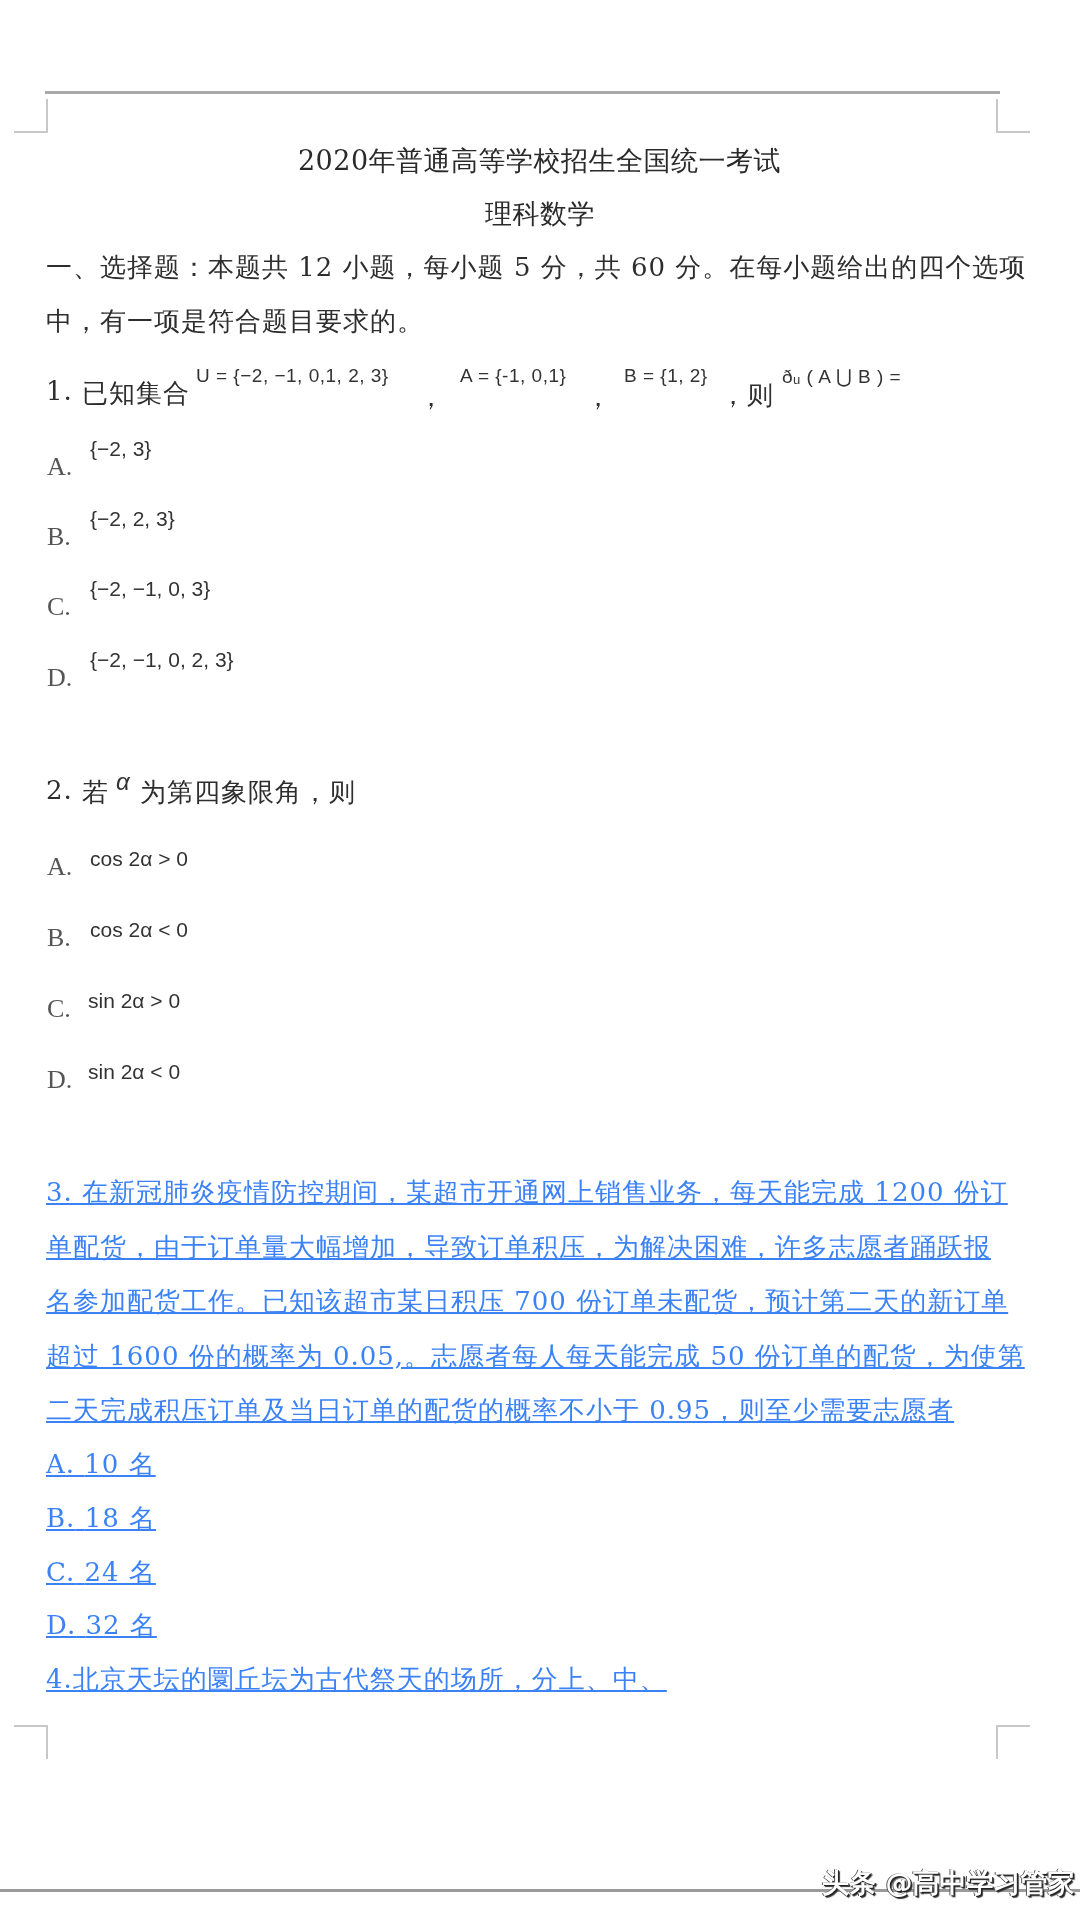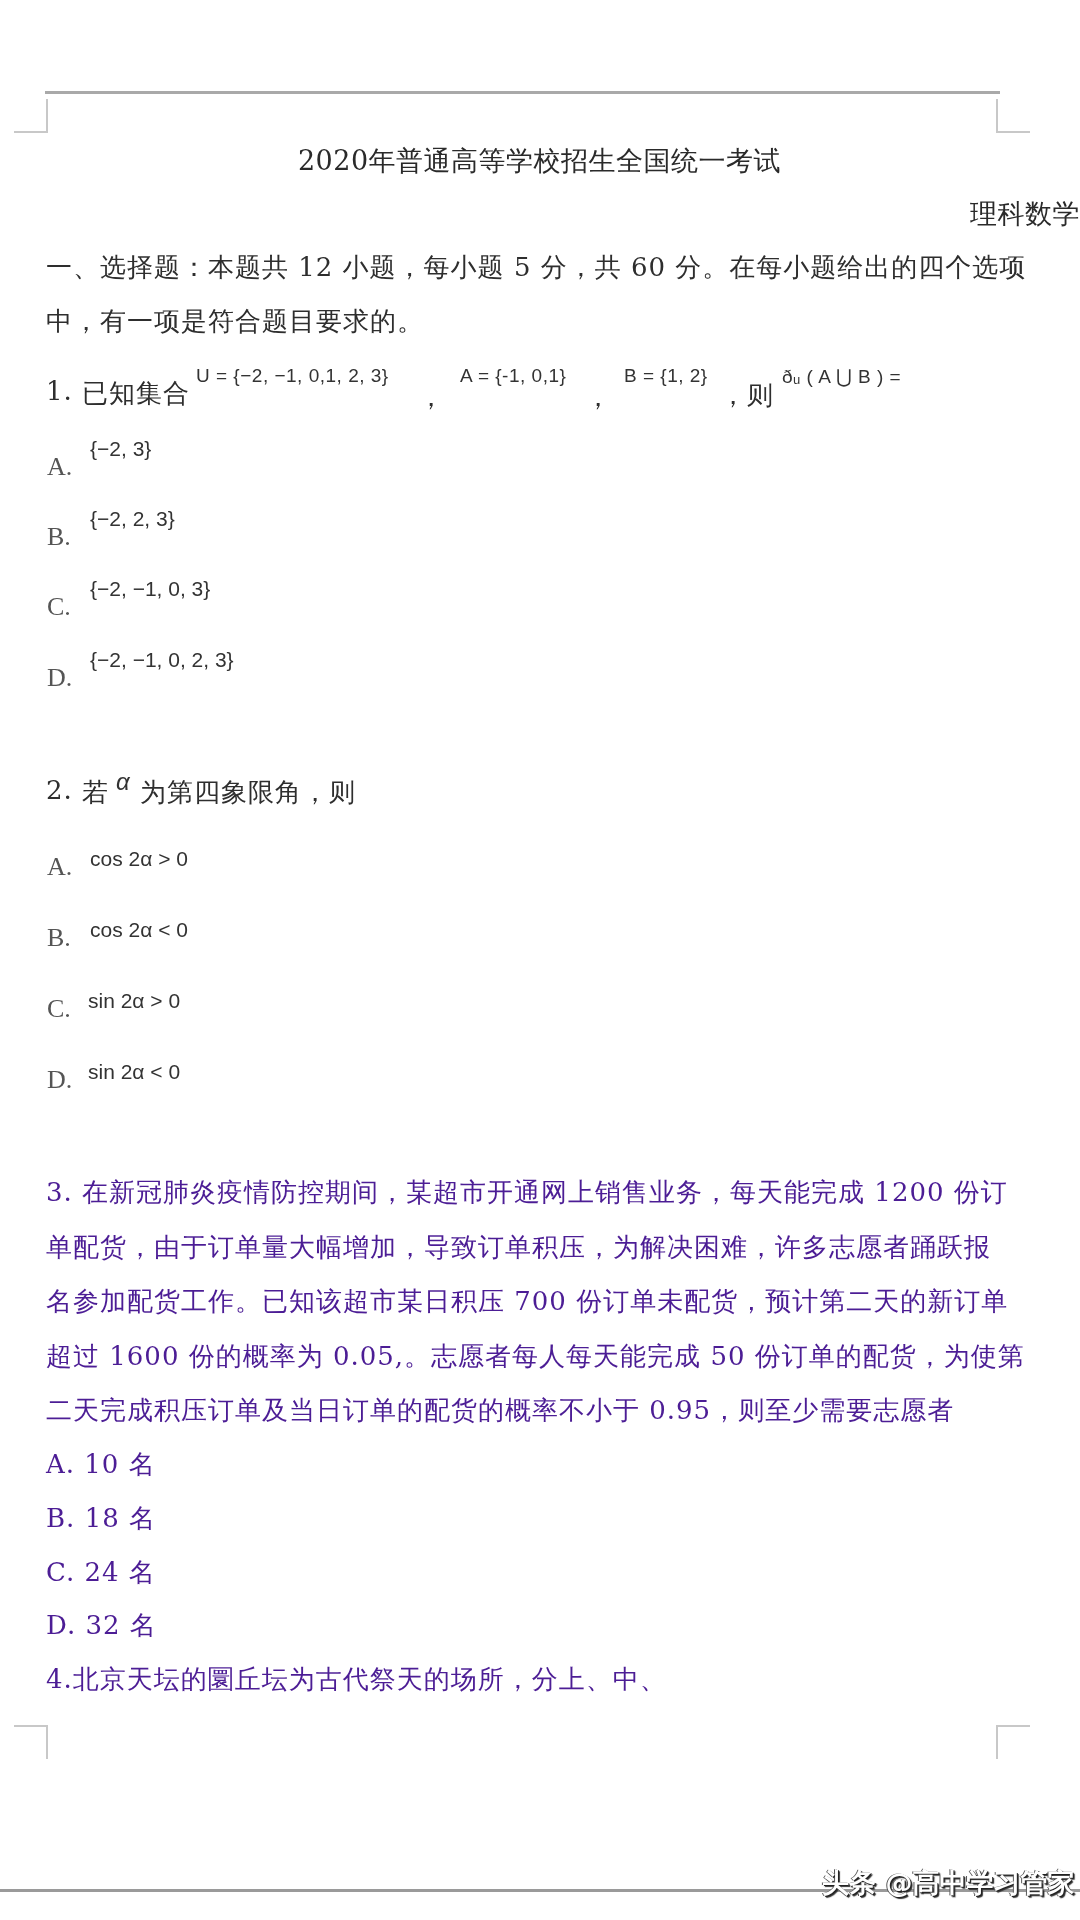--- a/index.html
+++ b/index.html
@@ -6,35 +6,35 @@
   body { width: 1080px; height: 1920px; position: relative; overflow: hidden;
          font-family: "DejaVu Serif", "Liberation Serif", serif; color: #2b2b2b; }
   .rule { position: absolute; background: #a9a9a9; }
   .corner { position: absolute; background: #c8c8c8; }
   .abs { position: absolute; white-space: nowrap; }
   .title { font-size: 27px; color: #2a2a2a; letter-spacing: 0.5px; }
   .body-text { font-size: 26px; color: #2e2e2e; letter-spacing: 1px; }
   .math { font-family: "Liberation Sans", "DejaVu Sans", sans-serif; font-size: 19px; color: #333; letter-spacing: 0.5px; }
   .opt-letter { font-family: "Liberation Serif", "DejaVu Serif", serif; font-size: 26px; color: #555; }
   .opt-math { font-family: "Liberation Sans", "DejaVu Sans", sans-serif; font-size: 21px; color: #333; }
-  .q3-line { font-size: 26px; color: #4c1d95; letter-spacing: 1px; }
+  .q3-line { font-size: 26px; color: #3b82f6; letter-spacing: 1px; text-decoration: underline; }
   .watermark { font-family: "DejaVu Sans", sans-serif; font-size: 27px; color: #ffffff; font-weight: bold;
                text-shadow: 1px 1px 0 #222, -1px 0 0 #555, 2px 2px 1px #333; letter-spacing: 0px; margin-left: 14px; }
 </style>
 </head>
 <body>
 
 <div class="rule" style="left:45px; top:91px; width:955px; height:3px;"></div>
 <div class="corner" style="left:46px; top:99px; width:2px; height:34px;"></div>
 <div class="corner" style="left:14px; top:131px; width:34px; height:2px;"></div>
 <div class="corner" style="left:996px; top:99px; width:2px; height:34px;"></div>
 <div class="corner" style="left:996px; top:131px; width:34px; height:2px;"></div>
 
 <div class="abs title" style="left:0; width:1079px; text-align:center; top:143px;">2020年普通高等学校招生全国统一考试</div>
-<div class="abs title" style="left:0; width:1080px; text-align:right; top:196px;">理科数学</div>
+<div class="abs title" style="left:0; width:1080px; text-align:center; top:196px;">理科数学</div>
 
 <div class="abs body-text" style="left:46px; top:250px;">一、选择题：本题共 12 小题，每小题 5 分，共 60 分。在每小题给出的四个选项</div>
 <div class="abs body-text" style="left:46px; top:304px;">中，有一项是符合题目要求的。</div>
 
 <div>
   <div class="abs body-text" style="left:46px; top:376px;">1.</div>
   <div class="abs body-text" style="left:82px; top:376px;">已知集合</div>
   <div class="abs math" style="left:196px; top:365px;">U = {−2, −1, 0,1, 2, 3}</div>
   <div class="abs body-text" style="left:418px; top:380px;">，</div>
   <div class="abs math" style="left:460px; top:365px;">A = {-1, 0,1}</div>

